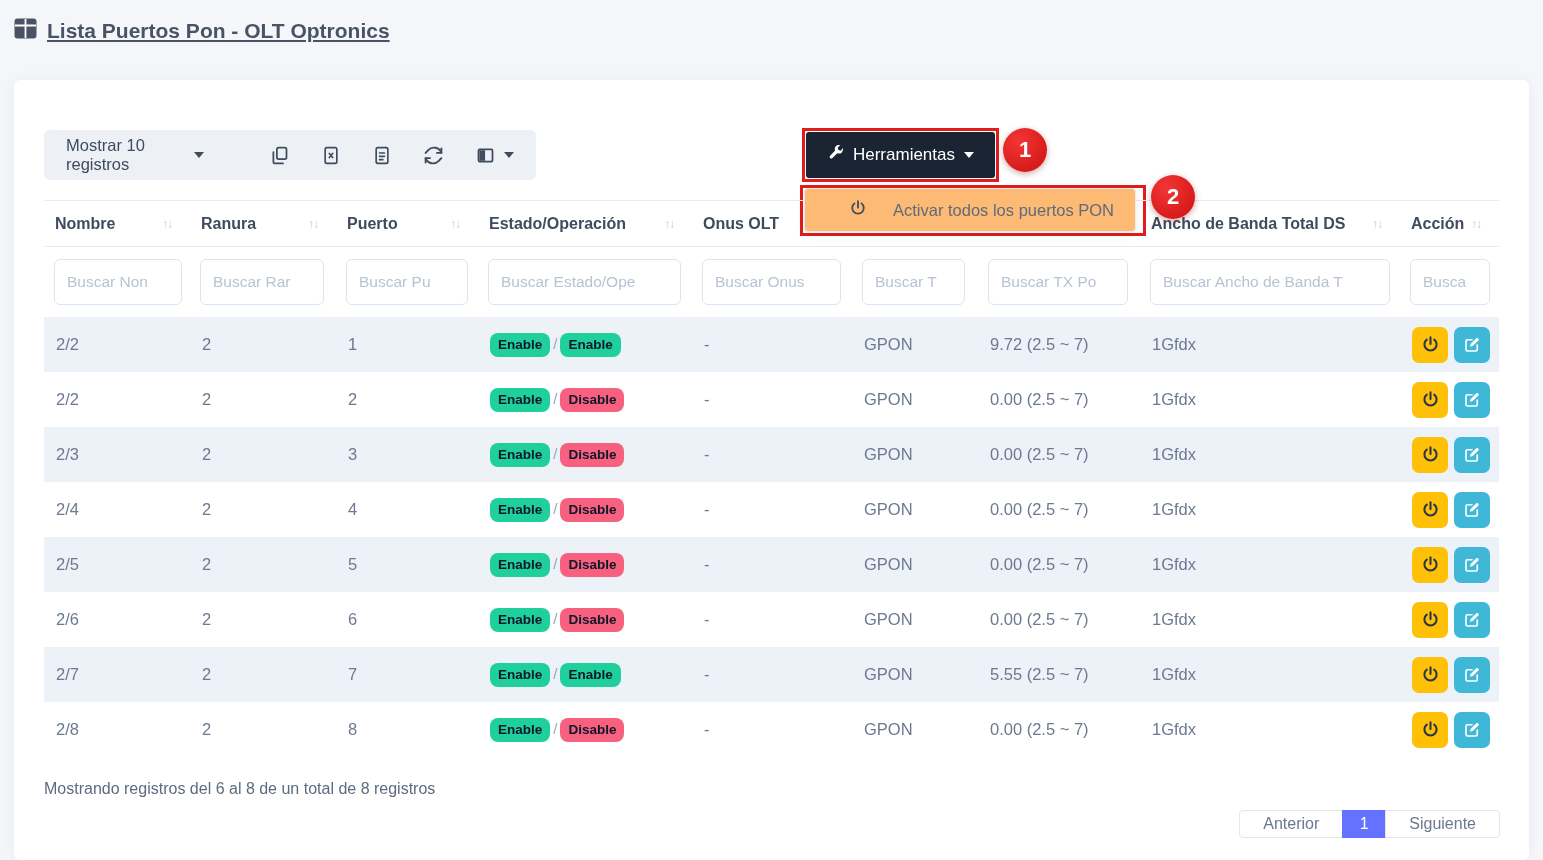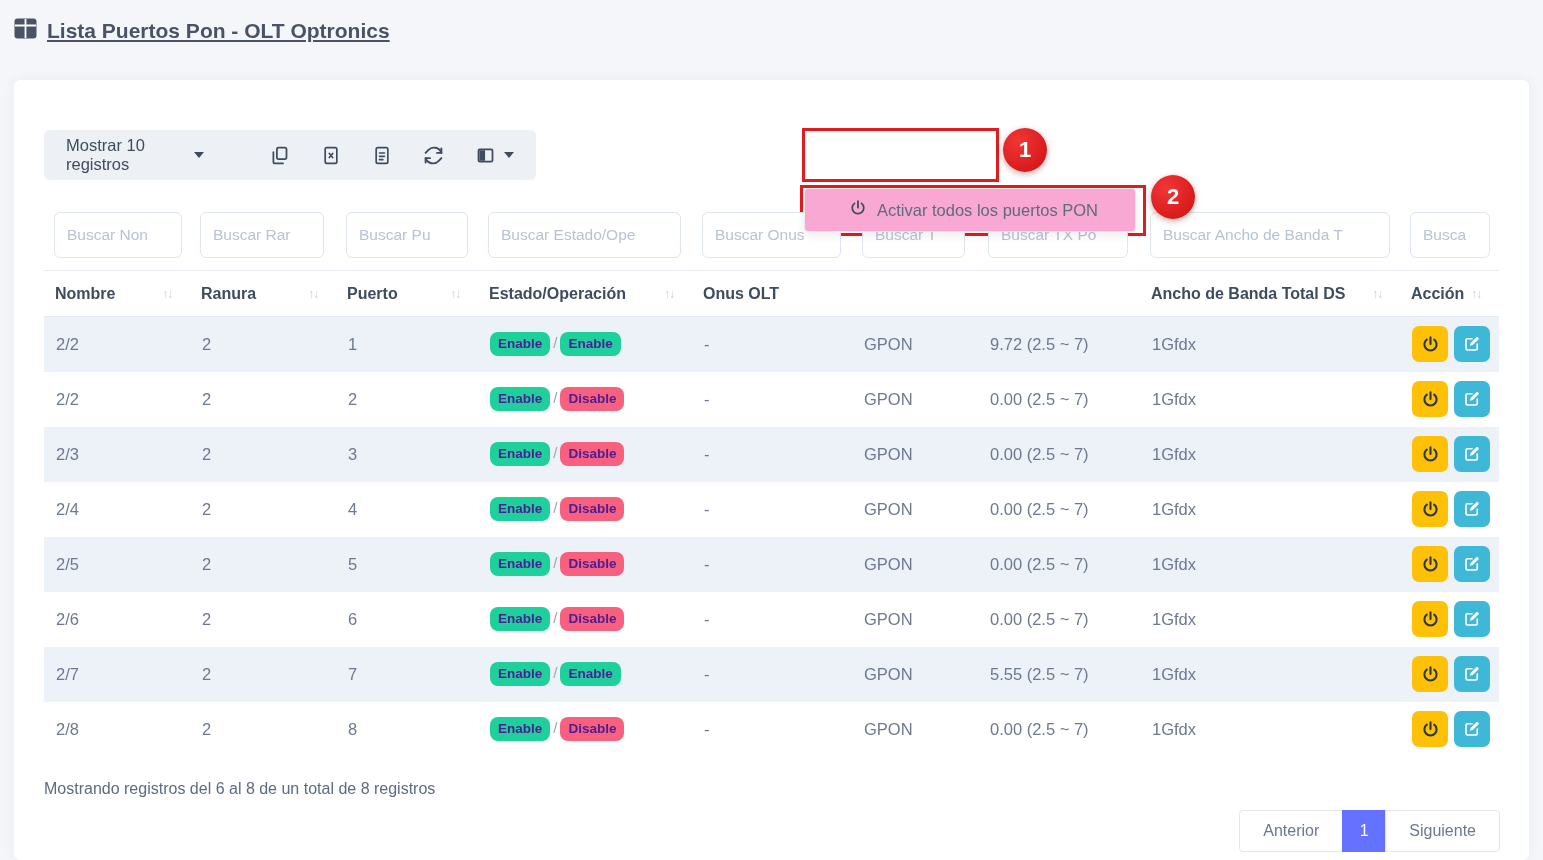--- a/index.html
+++ b/index.html
@@ -40,22 +40,22 @@
   .btn-tools .caret { border-top-color:#fff; }
 
   .step-circle { position:absolute; width:44px; height:44px; border-radius:50%;
     background:radial-gradient(circle at 35% 30%, #f23636, #cd0f0f);
     color:#fff; font-size:22px; font-weight:700; display:flex; align-items:center; justify-content:center;
     box-shadow:0 2px 6px rgba(120,0,0,.35); z-index:8; }
   .step-1 { left:989px; top:48px; }
   .step-2 { left:1137px; top:95px; }
 
   .dropdown-panel { position:absolute; left:790px; top:108px; width:332px; height:44px;
-    background:#f9a8d4; border:1px solid #ececec; border-radius:4px; box-shadow:0 4px 10px rgba(0,0,0,.07);
-    display:flex; align-items:center; gap:10px; padding-left:44px; z-index:6;
+    background:#fdba74; border:1px solid #ececec; border-radius:4px; box-shadow:0 4px 10px rgba(0,0,0,.07);
+    display:flex; align-items:center; gap:26px; padding-left:44px; z-index:6;
     color:#5d6b7c; font-size:16.5px; cursor:pointer; }
 
   .search-box { position:absolute; left:1196px; top:49px; width:293px; height:46px;
     border:1px solid #dee5ef; border-radius:6px; background:#fff; display:flex; align-items:center;
     padding-left:18px; gap:14px; }
   .search-box input { border:none; outline:none; font-size:16px; color:#5d6b7c; width:200px;
     font-family:inherit; background:transparent; }
   .search-box input::placeholder { color:#9aa7b8; }
 
   
@@ -70,35 +70,35 @@
   .flt input { height:46px; border:1px solid #dee5ef; border-radius:6px; padding:0 12px;
     font-size:15.5px; color:#5d6b7c; font-family:inherit; outline:none; }
   .flt input::placeholder { color:#b8c3d2; }
   .f0{width:128px}.f1{width:124px}.f2{width:122px}.f3{width:193px}.f4{width:139px}
   .f5{width:103px}.f6{width:140px}.f7{width:240px}.f8{width:80px}
 
   tbody td { height:55px; padding-left:12px; font-size:16.5px; color:#6d7990; vertical-align:middle; }
   tbody tr:nth-child(odd) { background:#edf1f8; }
   td.action-cell { text-align:right; padding-right:9px; padding-left:0; white-space:nowrap; }
 
-  .badge { display:inline-block; padding:4px 8px 5px; border-radius:8px; color:#4c1d95;
+  .badge { display:inline-block; padding:4px 8px 5px; border-radius:8px; color:#0f172a;
     font-size:13.5px; font-weight:700; }
   .badge-green { background:#1fcf9c; }
   .badge-pink { background:#f7607e; }
   .badge-sep { color:#9aa6b5; margin:0 3px; font-size:15px; }
 
   .act-btn { display:inline-flex; align-items:center; justify-content:center; width:36px; height:36px;
     border:none; border-radius:7px; cursor:pointer; vertical-align:middle; }
   .act-power { background:#fec107; margin-right:6px; }
   .act-edit { background:#3fb8d8; }
 
   
   .footer-info { position:absolute; left:30px; top:700px; color:#5d6b80; font-size:16px; }
   .pagination { position:absolute; right:29px; top:730px; display:flex; }
-  .page-item { height:42px; display:flex; align-items:center; justify-content:center;
+  .page-item { height:28px; display:flex; align-items:center; justify-content:center;
     border:1px solid #e2e7ef; background:#fff; color:#6b7891; font-size:16px; cursor:pointer;
     margin-left:-1px; padding:0 23px; }
   .page-item.first { border-radius:4px 0 0 4px; margin-left:0; }
   .page-item.last { border-radius:0 4px 4px 0; }
   .page-item.active { background:#6571ff; border-color:#6571ff; color:#fff; width:44px; padding:0; }
 </style>
 </head>
 <body>
 
 <div class="page">
@@ -152,20 +152,29 @@
               <rect x="4" y="5" width="16" height="14" rx="1.5" fill="none" stroke="currentColor" stroke-width="2"></rect>
               <rect x="5" y="6" width="6.5" height="12" fill="currentColor"></rect>
             </svg>
           <span class="caret" style="margin-left:8px"></span>
         </span>
       </span>
     </div>
 
 
     <div class="annot-box annot-1"></div>
+    <button class="btn-tools">
+      <span>
+        <svg width="17" height="17" viewBox="0 0 24 24">
+            <path d="M22.5 5.6a6 6 0 0 1-8 7.4l-6.8 6.8a2.3 2.3 0 1 1-3.3-3.3l6.8-6.8a6 6 0 0 1 7.4-8l-3.5 3.5 1 3.4 3.4 1z" fill="#fff"></path>
+          </svg>
+      </span>
+      <span>Herramientas</span>
+      <span class="caret"></span>
+    </button>
     <div class="step-circle step-1">1</div>
 
     <div class="annot-box annot-2"></div>
     <div class="dropdown-panel">
       <span>
         <svg width="18" height="18" viewBox="0 0 24 24" fill="none" stroke="#3f4c5e" stroke-width="2.4" stroke-linecap="round">
             <path d="M12 3v8.5"></path>
             <path d="M7.3 5.8a7.7 7.7 0 1 0 9.4 0"></path>
           </svg>
       </span>
@@ -182,41 +191,41 @@
             <col style="width:142px">
           <col style="width:214px">
             <col style="width:160px">
             <col style="width:126px">
           <col style="width:162px">
             <col style="width:260px">
             <col style="width:99px">
         </colgroup>
         <thead>
           <tr>
+            <th class="hdr"><span>Nombre</span><span class="sort-arrows">↑↓</span></th>
+            <th class="hdr"><span>Ranura</span><span class="sort-arrows">↑↓</span></th>
+            <th class="hdr"><span>Puerto</span><span class="sort-arrows">↑↓</span></th>
+            <th class="hdr"><span>Estado/Operación</span><span class="sort-arrows">↑↓</span></th>
+            <th class="hdr"><span>Onus OLT</span></th>
+            <th class="hdr"><span></span></th>
+            <th class="hdr"><span></span></th>
+            <th class="hdr"><span>Ancho de Banda Total DS</span><span class="sort-arrows">↑↓</span></th>
+            <th class="hdr"><span>Acción</span><span class="sort-arrows">↑↓</span></th>
+          </tr>
+          <tr>
             <th class="flt"><input class="f0" placeholder="Buscar Non" style=""></th>
             <th class="flt"><input class="f1" placeholder="Buscar Rar" style=""></th>
             <th class="flt"><input class="f2" placeholder="Buscar Pu" style=""></th>
             <th class="flt"><input class="f3" placeholder="Buscar Estado/Ope" style=""></th>
             <th class="flt"><input class="f4" placeholder="Buscar Onus" style=""></th>
             <th class="flt"><input class="f5" placeholder="Buscar T" style=""></th>
             <th class="flt"><input class="f6" placeholder="Buscar TX Po" style=""></th>
             <th class="flt"><input class="f7" placeholder="Buscar Ancho de Banda T" style=""></th>
             <th class="flt"><input class="f8" placeholder="Busca" style=""></th>
           </tr>
-          <tr>
-            <th class="hdr"><span>Nombre</span><span class="sort-arrows">↑↓</span></th>
-            <th class="hdr"><span>Ranura</span><span class="sort-arrows">↑↓</span></th>
-            <th class="hdr"><span>Puerto</span><span class="sort-arrows">↑↓</span></th>
-            <th class="hdr"><span>Estado/Operación</span><span class="sort-arrows">↑↓</span></th>
-            <th class="hdr"><span>Onus OLT</span></th>
-            <th class="hdr"><span></span></th>
-            <th class="hdr"><span></span></th>
-            <th class="hdr"><span>Ancho de Banda Total DS</span><span class="sort-arrows">↑↓</span></th>
-            <th class="hdr"><span>Acción</span><span class="sort-arrows">↑↓</span></th>
-          </tr>
         </thead>
         <tbody id="table-body">
             <tr>
     <td><span>2/2</span></td>
     <td><span>2</span></td>
     <td><span>1</span></td>
     <td>
       <span class="badge badge-green">Enable</span><span class="badge-sep">/</span><span class="badge badge-green">Enable</span>
     </td>
     <td><span>-</span></td>

